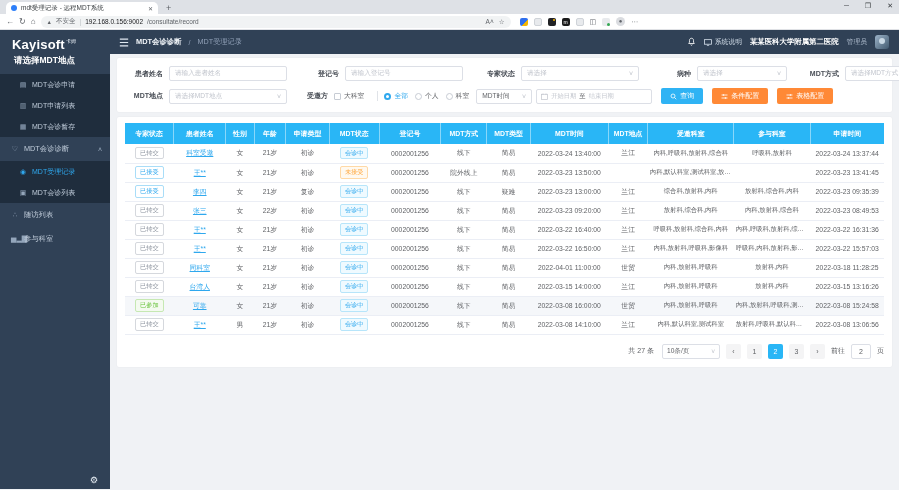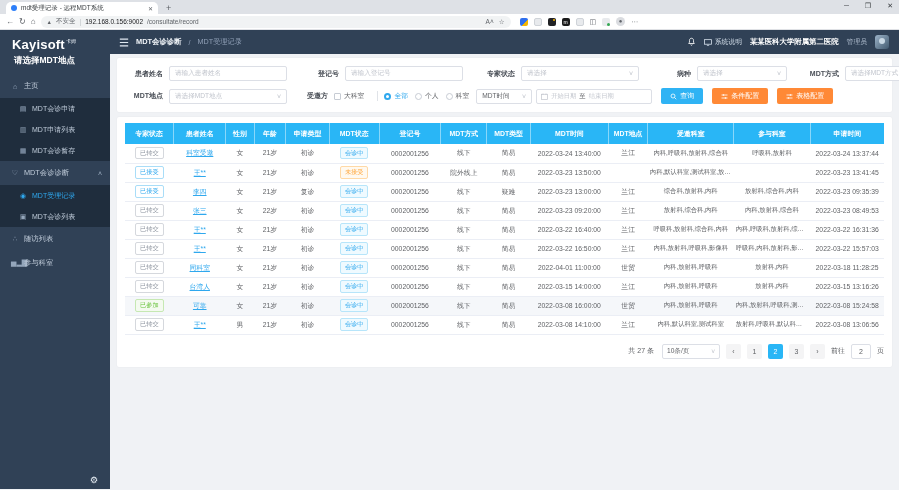--- a/index.html
+++ b/index.html
@@ -159,24 +159,20 @@
   </div>
 </div>
 
 <div class="app">
   <div class="sidebar">
     <div class="logo-row">
       <span class="logo-main">Kayisoft</span><span class="logo-suffix">卡姆</span>
     </div>
     <div class="sys-title">请选择MDT地点</div>
     <div class="menu" id="menu">
-        <div class="m-item">
-          <span class="m-ic">⌂</span>
-          <span>主页</span>
-        </div>
         <div class="m-item lvl2">
           <span class="m-ic">▤</span>
           <span>MDT会诊申请</span>
         </div>
         <div class="m-item lvl2">
           <span class="m-ic">▥</span>
           <span>MDT申请列表</span>
         </div>
         <div class="m-item lvl2">
           <span class="m-ic">▦</span>

